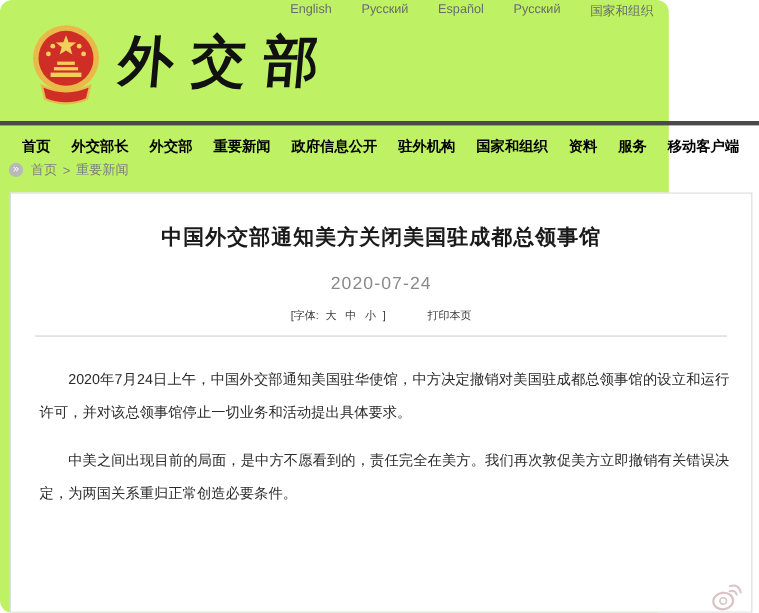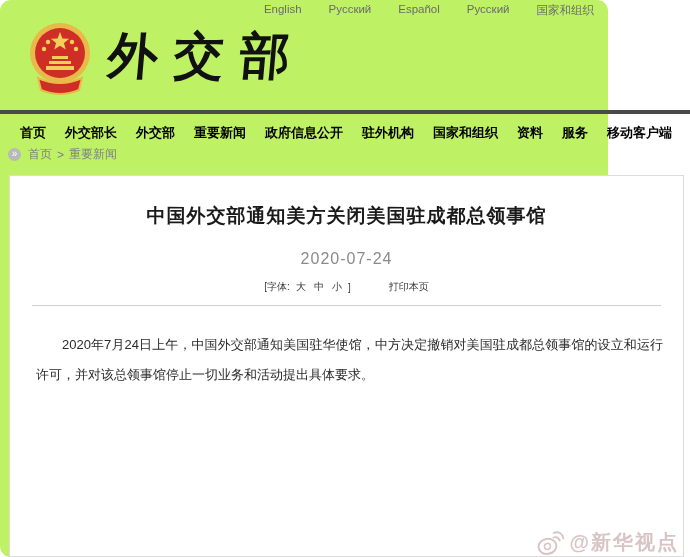--- a/index.html
+++ b/index.html
@@ -119,26 +119,26 @@
       <span class="size-link">中</span>
       <span class="size-link">小</span>
       <span>]</span>
       <span class="print">打印本页</span>
     </div>
 
     <div class="divider"></div>
 
     <div class="article-body">
       <p>2020年7月24日上午，中国外交部通知美国驻华使馆，中方决定撤销对美国驻成都总领事馆的设立和运行许可，并对该总领事馆停止一切业务和活动提出具体要求。</p>
+      <p>中美之间出现目前的局面，是中方不愿看到的，责任完全在美方。我们再次敦促美方立即撤销有关错误决定，为两国关系重归正常创造必要条件。</p>
     </div>
 
     <div class="watermark">
       <svg class="wm-icon" width="30" height="26" viewBox="0 0 30 26">
         <ellipse cx="12" cy="16" rx="9" ry="7.5" fill="none" stroke="#d8c4c4" stroke-width="2"></ellipse>
         <circle cx="12" cy="16" r="3" fill="none" stroke="#d8c4c4" stroke-width="1.5"></circle>
         <path d="M19 8 q5 -1 6 4" fill="none" stroke="#d8c4c4" stroke-width="1.8" stroke-linecap="round"></path>
         <path d="M20 3.5 q8 -1.5 9 7" fill="none" stroke="#d8c4c4" stroke-width="1.8" stroke-linecap="round"></path>
       </svg>
-      <span class="wm-text">@新华视点</span>
     </div>
   </div>
 
 </div>
 
 </body></html>

